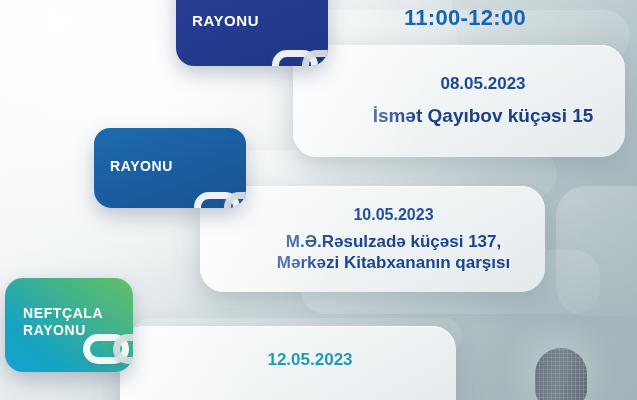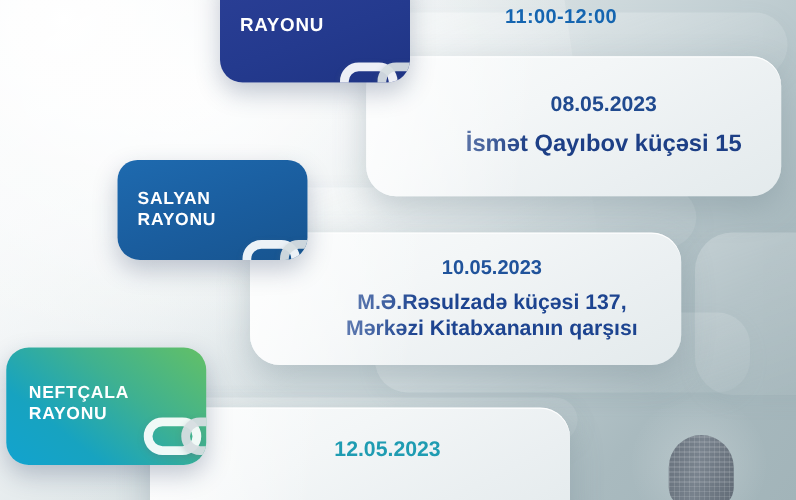--- a/index.html
+++ b/index.html
@@ -118,21 +118,21 @@
   .district-salyan {
     left: 94px; top: 128px;
     width: 152px; height: 80px;
     background: linear-gradient(160deg, #1e6aaf 0%, #1a5d9e 55%, #17548f 100%);
     padding: 0 0 2px 16px;
     font-size: 14px;
     border-radius: 16px 16px 18px 18px;
   }
   .district-neftcala {
     left: 5px; top: 278px;
-    width: 160px; height: 94px;
+    width: 128px; height: 94px;
     background: linear-gradient(38deg, #12a3cf 0%, #17a3c0 28%, #3fb190 62%, #63c066 100%);
     padding: 0 0 6px 18px;
     font-size: 14px;
     border-radius: 18px;
   }
 
   
   .link-glyph {
     position: absolute;
     width: 74px;
@@ -199,21 +199,21 @@
     justify-content: flex-start;
     padding-top: 24px;
   }
   .card-3 .date { color: #1f9cb2; font-size: 17px; margin-bottom: 8px; }
   .card-3 .addr { color: #1f9cb2; font-size: 16px; opacity: .55; }
 
   
   .time-heading {
     position: absolute;
     left: 404px; top: 5px;
-    font-size: 16px;
+    font-size: 22px;
     font-weight: bold;
     color: #1565b0;
     letter-spacing: 0.3px;
     z-index: 7;
   }
 
   
   .card::before {
     content: "";
     position: absolute;
@@ -255,21 +255,20 @@
       <span class="link-ring r2"></span>
     </span>
   </div>
 
   <div class="card card-1">
     <div class="date">08.05.2023</div>
     <div class="addr">İsmət Qayıbov küçəsi 15</div>
   </div>
 
   <div class="district district-salyan">
-    <span class="line">SALYAN</span>
     <span class="line">RAYONU</span>
     <span class="link-glyph glyph-salyan">
       <span class="link-ring r1"></span>
       <span class="link-ring r2"></span>
     </span>
   </div>
 
   <div class="card card-2">
     <div class="date">10.05.2023</div>
     <div class="addr">M.Ə.Rəsulzadə küçəsi 137,</div>

